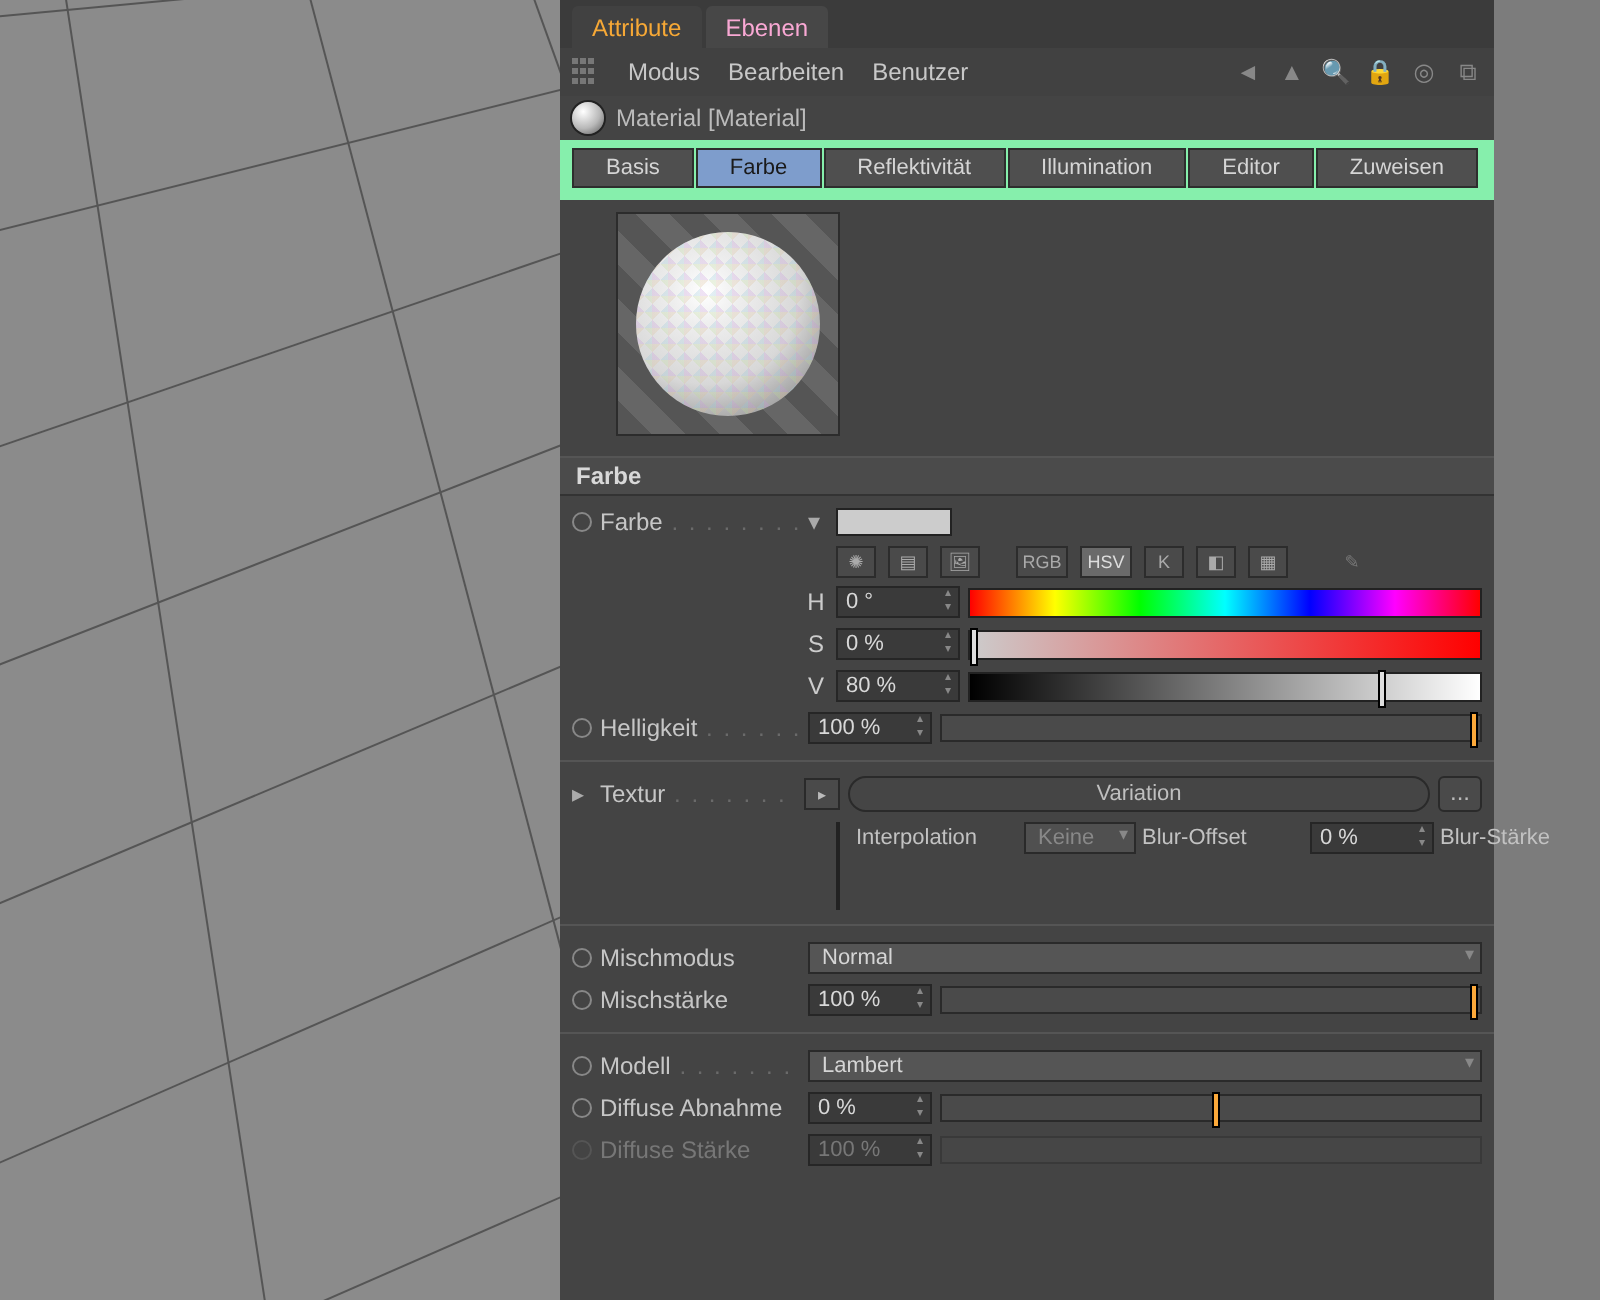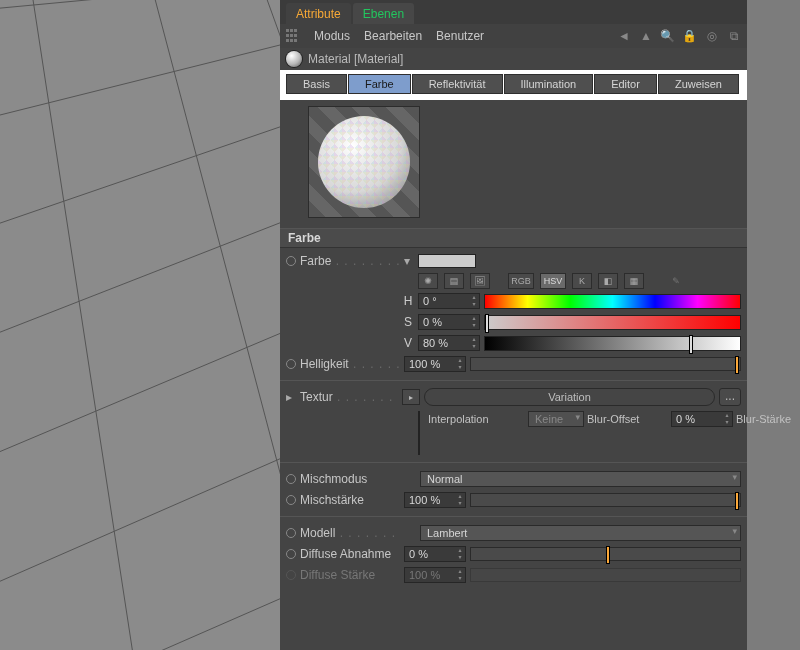--- a/index.html
+++ b/index.html
@@ -7,38 +7,38 @@
   
   
   .viewport { position:absolute; left:0; top:0; width:280px; height:650px; background:#8b8b8b; overflow:hidden;}
   .viewport svg { position:absolute; top:0; left:0; }
   
   
   .panel { position:absolute; left:280px; top:0; width:467px; height:650px; background:#444; color:#bbb; font-size:12px; }
   
   
   .top-tabs { height:24px; background:#3b3b3b; display:flex; align-items:flex-end; padding-left:6px; gap:2px;}
-  .top-tab { padding:4px 10px 3px 10px; background:#474747; color:#22c55e; border-radius:3px 3px 0 0; cursor:pointer;}
+  .top-tab { padding:4px 10px 3px 10px; background:#474747; color:#f9a8d4; border-radius:3px 3px 0 0; cursor:pointer;}
   .top-tab.active { background:#414141; color:#f6a836; }
   
   
   .menu-row { height:24px; background:#414141; display:flex; align-items:center; padding:0 6px; justify-content:space-between;}
   .menu-left { display:flex; gap:14px; align-items:center;}
   .menu-left .dots { width:14px; height:14px; display:flex; flex-wrap:wrap; gap:1px;}
   .menu-left .dots i { width:3px; height:3px; background:#777; display:block;}
   .menu-item { color:#c8c8c8; cursor:pointer;}
   .menu-icons { display:flex; gap:8px; align-items:center; color:#888;}
   .micon { width:14px; height:14px; display:inline-flex; align-items:center; justify-content:center; font-size:12px; color:#888;}
   
   
   .obj-header { height:22px; display:flex; align-items:center; gap:6px; padding:0 6px; background:#3d3d3d00;}
   .sphere-ico { width:16px; height:16px; border-radius:50%; background:radial-gradient(circle at 35% 30%, #fff, #b8b8b8 55%, #555 100%); box-shadow:0 0 0 1px #222;}
   
   
-  .chan-tabs { display:flex; gap:1px; padding:4px 6px 6px 6px; background:#ffffff;}
+  .chan-tabs { display:flex; gap:1px; padding:4px 6px 6px 6px; background:#86efac;}
   .chan-tab { flex:0 0 auto; padding:3px 16px; background:#4f4f4f; color:#d5d5d5; cursor:pointer; border:1px solid #2e2e2e; font-size:11px;}
   .chan-tab.active { background:#7e9dcc; color:#1a1a1a;}
   
   
   .preview-row { padding:6px 10px 10px 28px; }
   .preview-box { width:112px; height:112px; background:repeating-linear-gradient(45deg,#555 0 12px,#666 12px 24px); display:flex; align-items:center; justify-content:center; border:1px solid #2c2c2c;}
   .preview-sphere { width:92px; height:92px; border-radius:50%; background:radial-gradient(circle at 38% 32%, #fff 0%, #eee 20%, #d8d8d8 55%, #777 100%); position:relative; overflow:hidden;}
   .preview-sphere::after { content:""; position:absolute; inset:0; background-image:
     linear-gradient(45deg, rgba(200,150,220,.25) 25%, transparent 25%),
     linear-gradient(-45deg, rgba(150,200,220,.25) 25%, transparent 25%),
@@ -81,21 +81,21 @@
   .arrow-expand { width:10px; color:#aaa; cursor:pointer;}
   .play-btn { width:18px; height:16px; background:#4a4a4a; border:1px solid #2a2a2a; display:flex; align-items:center; justify-content:center; font-size:8px; color:#bbb;}
   .long-field { flex:1; height:18px; background:#454545; border:1px solid #2a2a2a; border-radius:9px; color:#bfbfbf; text-align:center; line-height:16px; font-size:11px;}
   .more-btn { width:22px; height:18px; background:#4a4a4a; border:1px solid #2a2a2a; text-align:center; color:#bbb; line-height:14px; border-radius:3px;}
   
   .tex-detail { padding-left:132px; display:flex; gap:8px; align-items:flex-start; margin-top:2px;}
   .tex-thumb { width:44px; height:44px; background:#c8c8c8; border:1px solid #222;}
   .tex-fields { display:flex; flex-direction:row; gap:3px;}
   .tex-fields .trow { display:flex; align-items:center; gap:6px;}
   .tex-fields .tlabel { width:78px; color:#c2c2c2; font-size:11px;}
-  .dropdown { height:16px; background:#555; border:1px solid #2a2a2a; color:#999; padding:0 14px 0 6px; font-size:11px; position:relative; min-width:56px; display:flex; align-items:center;margin-left:16px;}
+  .dropdown { height:16px; background:#555; border:1px solid #2a2a2a; color:#999; padding:0 14px 0 6px; font-size:11px; position:relative; min-width:56px; display:flex; align-items:center;}
   .dropdown::after { content:"▾"; position:absolute; right:3px; top:0; font-size:9px; color:#888;}
   .dropdown.wide { flex:1; color:#d5d5d5;}
   .dropdown.dim { color:#888; background:#505050;}
 
   .sep { height:1px; background:#555; margin:4px -6px;}
 </style>
 </head>
 <body>
 
 <div class="viewport">

